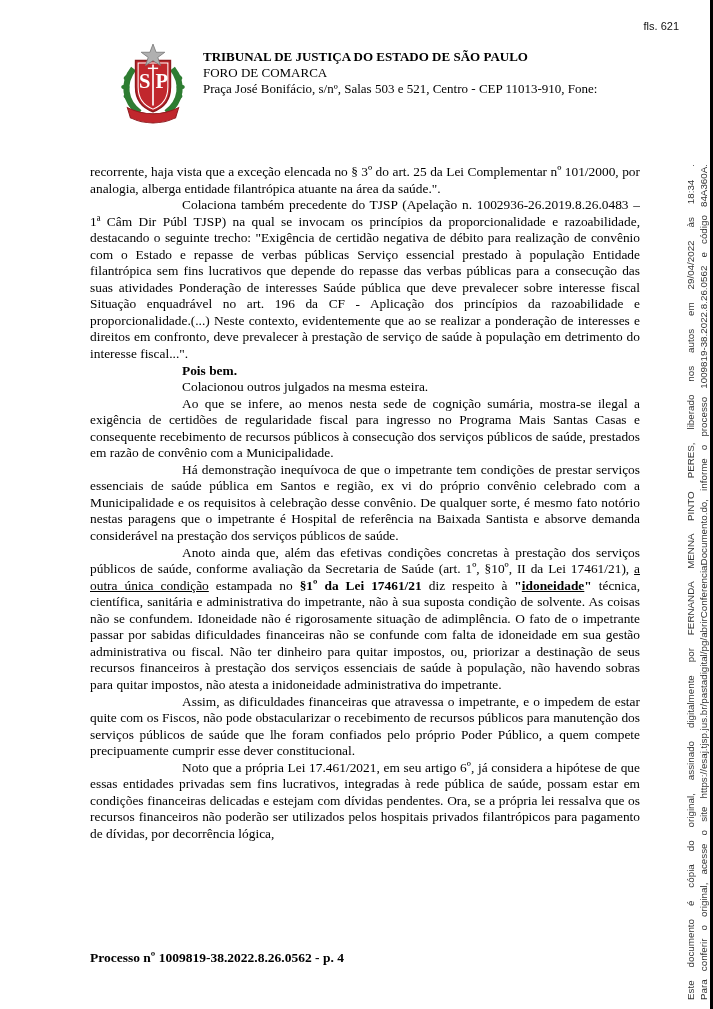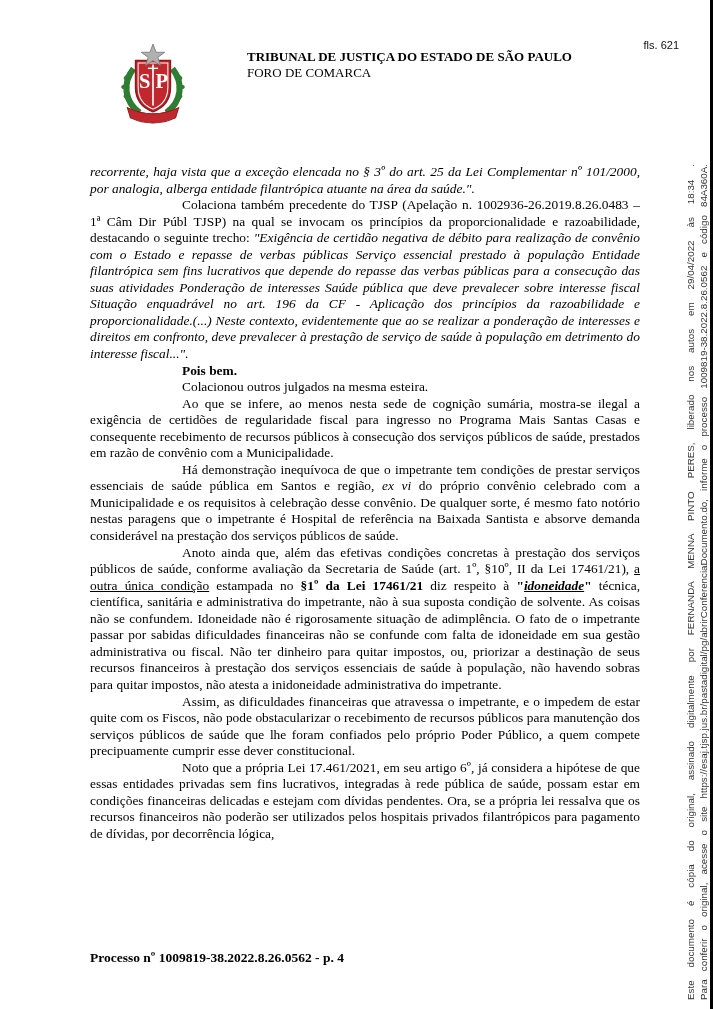--- a/index.html
+++ b/index.html
@@ -6,47 +6,46 @@
   body {
     width:713px; height:1009px;
     position:relative;
     background:#ffffff;
     overflow:hidden;
     font-family:"Liberation Serif","DejaVu Serif",serif;
     color:#000;
   }
 
   .fls {
-    position:absolute; top:39px; right:34px;
+    position:absolute; top:20px; right:34px;
     font-family:"Liberation Sans","DejaVu Sans",sans-serif;
     font-size:11px; color:#111;
   }
 
   .logo {
     position:absolute; left:117px; top:42px;
     width:72px; height:82px;
   }
 
   .header-text {
     position:absolute; left:203px; top:49px;
     font-size:13px; line-height:16.2px;
     white-space:nowrap;
-    margin-left:44px;
   }
   .header-text .court { font-weight:bold; }
 
   .doc-body {
     position:absolute; left:90px; top:164px; width:550px;
     font-size:13.4px; line-height:16.55px;
     text-align:justify;
   }
   .para { margin:0; }
   .para.indent { text-indent:92px; }
   .b { font-weight:bold; }
-  .i { font-style:italic; }
+  .i { }
   .u { text-decoration:underline; }
 
   .footer {
     position:absolute; left:90px; top:950px; width:550px;
     text-align:left; padding-right:6px; box-sizing:border-box;
     font-size:13.5px; font-weight:bold;
   }
 
   .sidebar {
     position:absolute; left:684px; top:1000px;
@@ -105,20 +104,21 @@
     <text x="43.5" y="45" font-family="Liberation Serif, serif" font-size="20" font-weight="bold" fill="#ffffff" text-anchor="middle">P</text>
   </g>
   <g>
     <path class="star-fill" stroke-width="0.8" d="M35,2 L38,10 L46.5,10 L39.7,15 L42.3,23 L35,18.2 L27.7,23 L30.3,15 L23.5,10 L32,10 Z"></path>
   </g>
 </svg>
 
 <div class="header-text">
   <div class="court">TRIBUNAL DE JUSTIÇA DO ESTADO DE SÃO PAULO</div>
   <div>FORO DE COMARCA</div>
+  <div>Praça José Bonifácio, s/nº, Salas 503 e 521, Centro - CEP 11013-910, Fone:</div>
 </div>
 
 <div class="doc-body">
     <p class="para"><span class="i">recorrente, haja vista que a exceção elencada no § 3º do art. 25 da Lei Complementar nº 101/2000, por analogia, alberga entidade filantrópica atuante na área da saúde.".</span></p>
     <p class="para indent"><span>Colaciona também precedente do TJSP (Apelação n. 1002936-26.2019.8.26.0483 – 1ª Câm Dir Públ TJSP) na qual se invocam os princípios da proporcionalidade e razoabilidade, destacando o seguinte trecho:  </span><span class="i">"Exigência de certidão negativa de débito para realização de convênio com o Estado e repasse de verbas públicas Serviço essencial prestado à população Entidade filantrópica sem fins lucrativos que depende do repasse das verbas públicas para a consecução das suas atividades Ponderação de interesses Saúde pública que deve prevalecer sobre interesse fiscal Situação enquadrável no art. 196 da CF - Aplicação dos princípios da razoabilidade e proporcionalidade.(...) Neste contexto, evidentemente que ao se realizar a ponderação de interesses e direitos em confronto, deve prevalecer à prestação de serviço de saúde à população em detrimento do interesse fiscal...".</span></p>
     <p class="para indent"><span class="b">Pois bem.</span></p>
     <p class="para indent"><span>Colacionou outros julgados na mesma esteira.</span></p>
     <p class="para indent"><span>Ao que se infere, ao menos nesta sede de cognição sumária, mostra-se ilegal a exigência de certidões de regularidade fiscal para ingresso no Programa Mais Santas Casas e consequente recebimento de recursos públicos à consecução dos serviços públicos de saúde, prestados em razão de convênio com a Municipalidade.</span></p>
     <p class="para indent"><span>Há demonstração inequívoca de que o impetrante tem condições de prestar serviços essenciais de saúde pública em Santos e região, </span><span class="i">ex vi</span><span> do próprio convênio celebrado com a Municipalidade e os requisitos à celebração desse convênio. De qualquer sorte, é mesmo fato notório nestas paragens que o impetrante é Hospital de referência na Baixada Santista e absorve demanda considerável na prestação dos serviços públicos de saúde.</span></p>
     <p class="para indent"><span>Anoto ainda que, além das efetivas condições concretas à prestação dos serviços públicos de saúde, conforme avaliação da Secretaria de Saúde (art. 1º, §10º, II da Lei 17461/21), </span><span class="u">a outra única condição</span><span> estampada no </span><span class="b">§1º da Lei 17461/21</span><span> diz respeito à </span><span class="b">"</span><span class="b i u">idoneidade</span><span class="b">"</span><span> técnica, científica, sanitária e administrativa do impetrante, não à sua suposta condição de solvente. As coisas não se confundem. Idoneidade não é rigorosamente situação de adimplência. O fato de o impetrante passar por sabidas dificuldades financeiras não se confunde com falta de idoneidade em sua gestão administrativa ou fiscal. Não ter dinheiro para quitar impostos, ou, priorizar a destinação de seus recursos financeiros à prestação dos serviços essenciais de saúde à população, não havendo sobras para quitar impostos, não atesta a inidoneidade administrativa do impetrante.</span></p>

